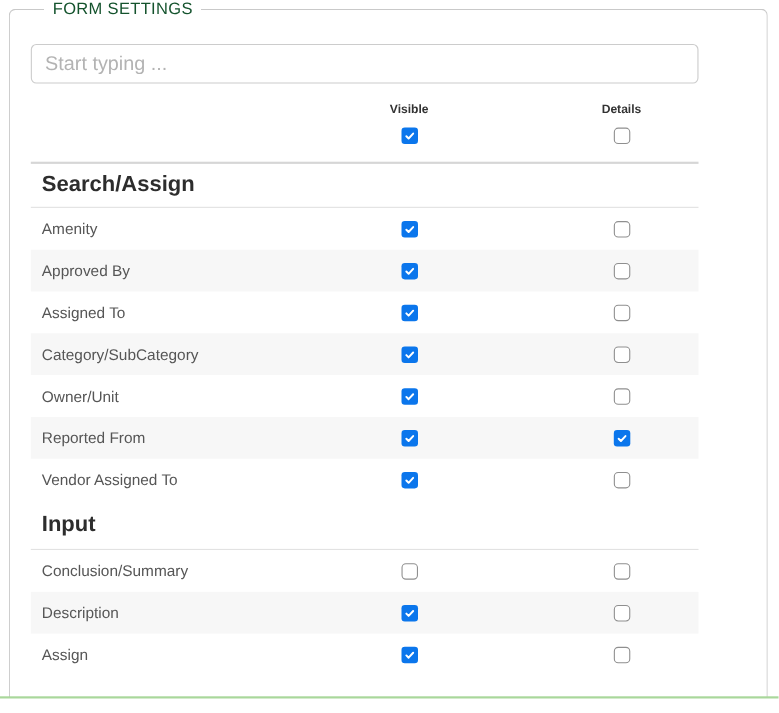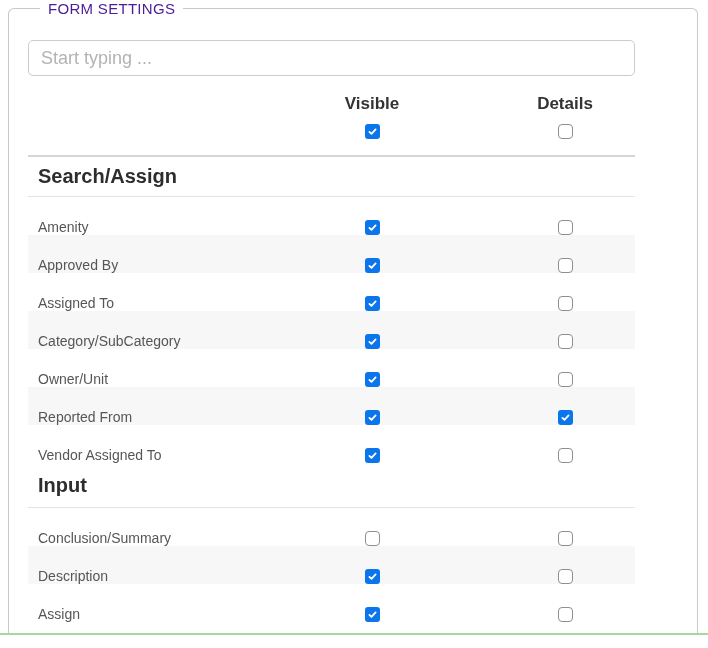--- a/index.html
+++ b/index.html
@@ -7,40 +7,40 @@
     position:relative; width:708px; height:648px; overflow:hidden; background:#fff;
     font-family:"Liberation Sans", sans-serif;
   }
   fieldset.panel{
     position:absolute; left:8px; top:0; width:690px; height:634px;
     border:1px solid #c9c9c9; border-bottom:none;
     border-radius:6px 6px 0 0; margin:0; padding:0 0 0 19px; box-sizing:border-box;
     background:#fff;
   }
   legend{
-    margin-left:12px; padding:0 8px; font-size:15px; color:#4c1d95; letter-spacing:0.3px;
+    margin-left:12px; padding:0 8px; font-size:15px; color:#14532d; letter-spacing:0.3px;
   }
   .search{
     display:block; margin:23px 0 0 0; width:607px; height:36px; box-sizing:border-box;
     border:1px solid #cccccc; border-radius:5px; padding:0 12px; font-size:18px; color:#333;
     outline:none; background:#fff;
   }
   .search::placeholder{ color:#b3b3b3; }
   .table{ width:607px; margin-top:18px; font-size:14px; }
   .thead{ display:flex; border-bottom:2px solid #d6d6d6; padding-bottom:13px; }
   .label-col{ width:221px; box-sizing:border-box; }
   .visible-col{ width:246px; text-align:center; }
   .disabled-col{ width:140px; text-align:center; }
-  .col-title{ font-weight:bold; font-size:17px; color:#333; margin-bottom:10px; }
+  .col-title{ font-weight:bold; font-size:11px; color:#333; margin-bottom:10px; }
   .section-row{
     display:flex; align-items:center; height:40px; border-bottom:1px solid #e2e2e2;
     font-weight:bold; font-size:20px; color:#2d2d2d; padding-left:10px; box-sizing:border-box;
   }
   .section-row.tall{ height:45px; align-items:flex-end; padding-bottom:10px; }
-  .row{ display:flex; align-items:flex-end; height:38px; }
+  .row{ display:flex; align-items:center; height:38px; }
   .row.shaded{ background:var(--stripe,#f7f7f7); }
   .row .label{ width:221px; padding-left:10px; box-sizing:border-box; color:#565656; }
   .cell{ display:flex; justify-content:center; align-items:center; }
   .visible-cell{ width:246px; }
   .disabled-cell{ width:140px; }
   .cb{
     width:15px; height:15px; border-radius:3px; box-sizing:border-box;
     display:inline-flex; align-items:center; justify-content:center; cursor:pointer;
   }
   .cb.unchecked{ border:1.5px solid #8f8f8f; background:#fff; border-radius:4px; }

